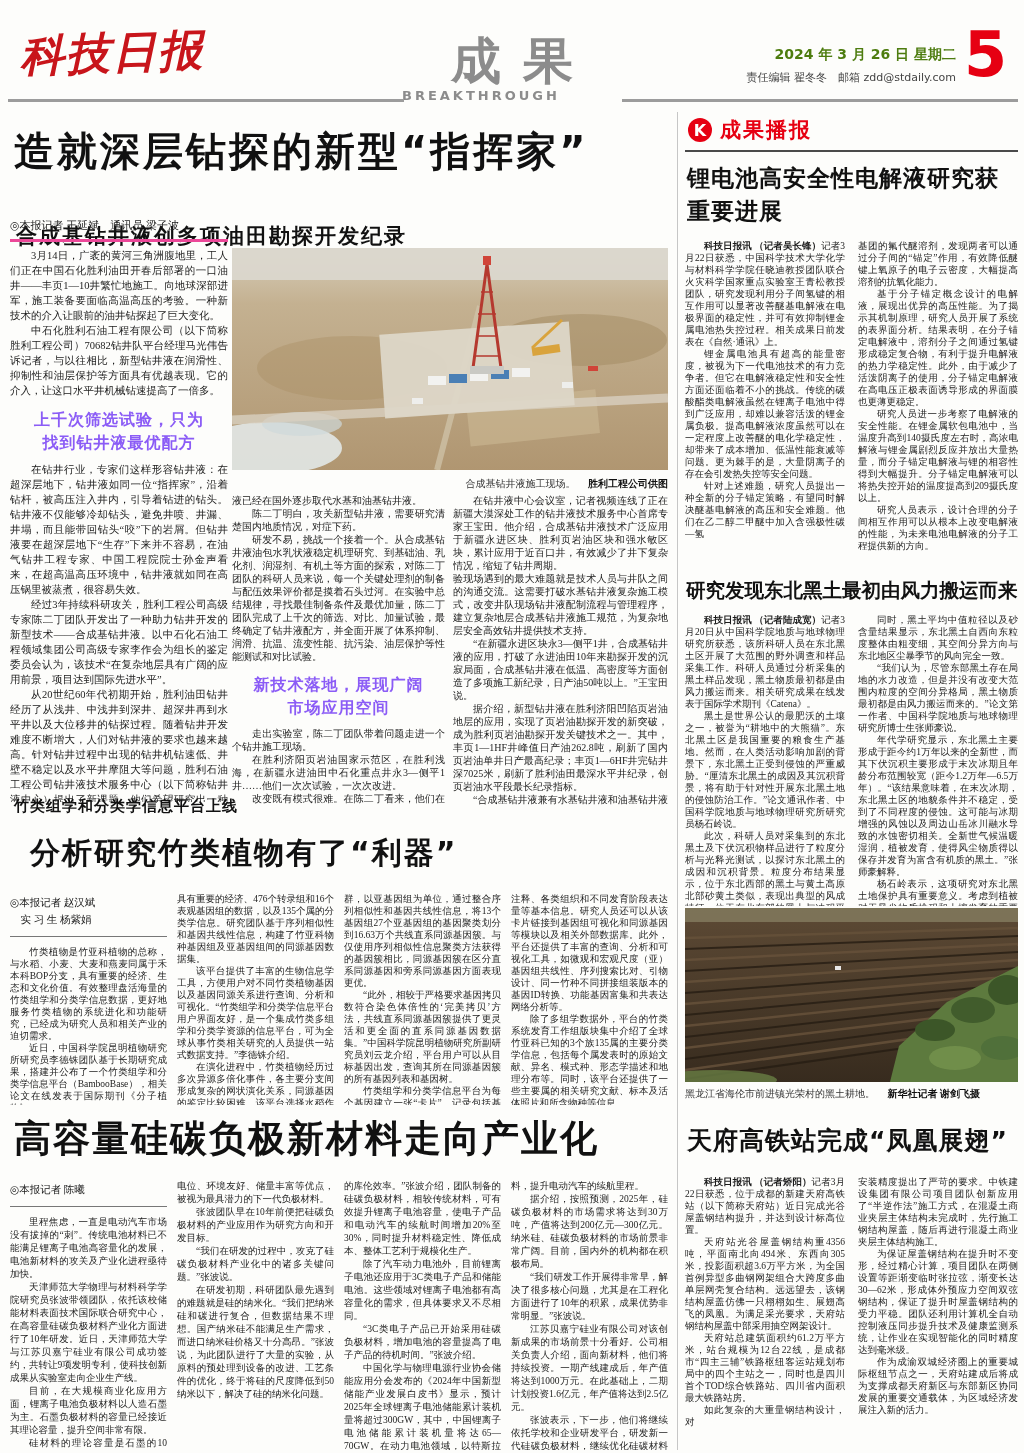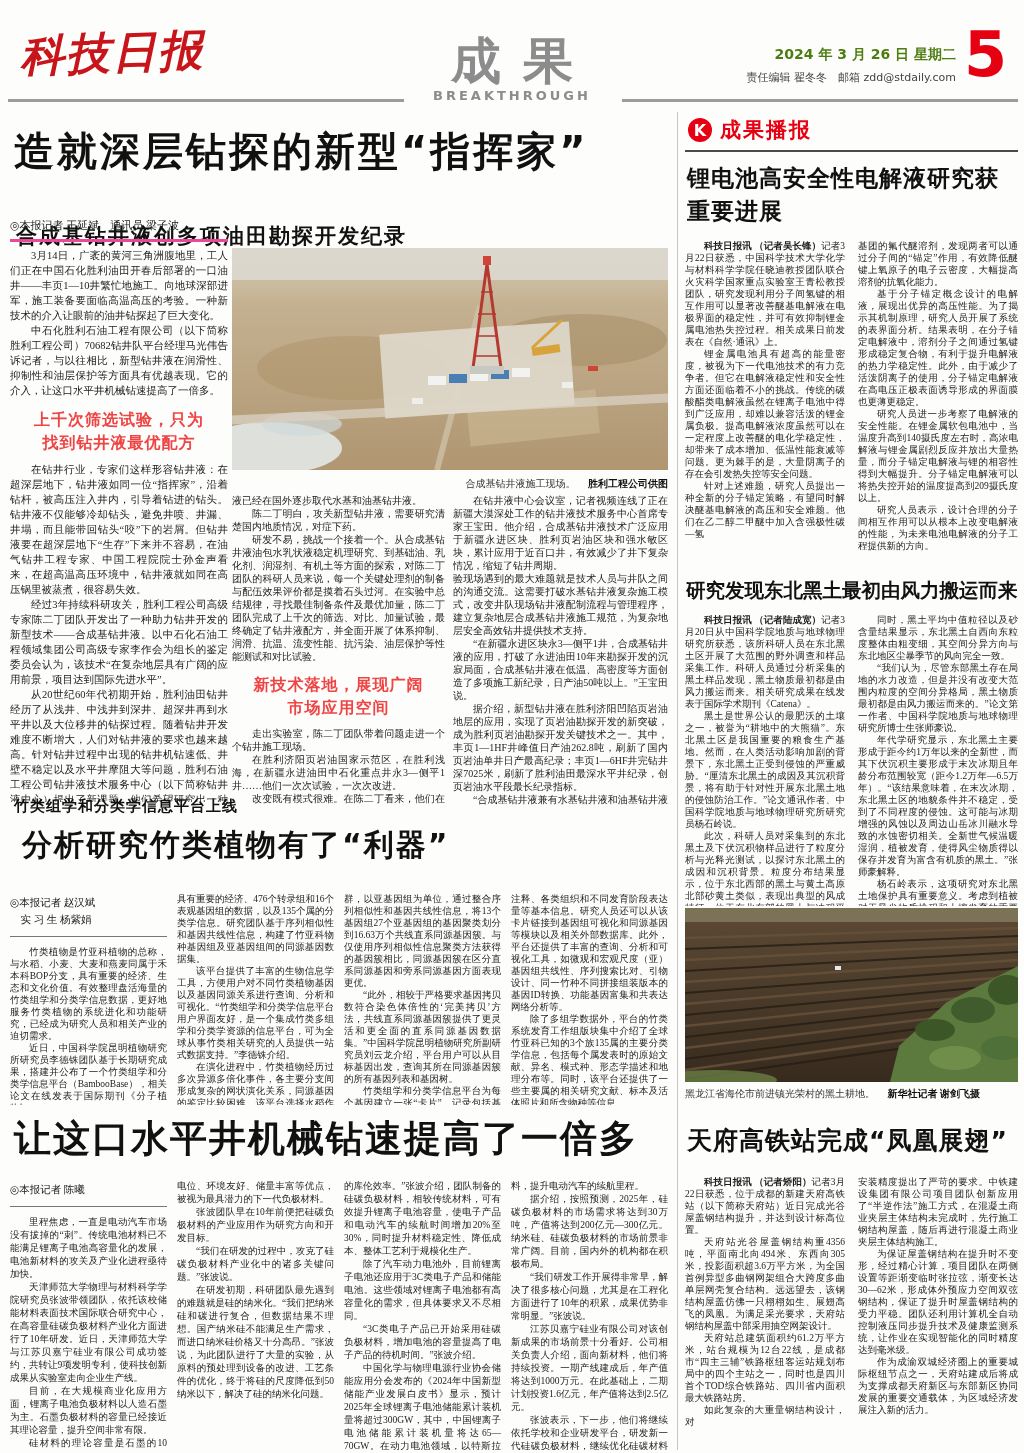--- a/index.html
+++ b/index.html
@@ -4,21 +4,21 @@
 <style>
   html,body{margin:0;padding:0;background:#e8e8e8;}
   .page{position:relative;width:1024px;height:1453px;background:#fefefdf5;background:#fdfdfb;margin:0 auto;overflow:hidden;
         font-family:"Liberation Serif","DejaVu Serif",serif;color:#1b1b1b;}
   .abs{position:absolute;}
   
   .masthead{left:20px;top:24px;font-size:44px;font-weight:bold;font-style:italic;color:#c8151b;
             font-family:"DejaVu Serif","Liberation Serif",serif;transform:rotate(-2deg);letter-spacing:2px;}
   .center-title{left:402px;top:28px;width:220px;text-align:center;font-size:50px;font-weight:900;color:#8c8c8c;
             font-family:"DejaVu Sans","Liberation Sans",sans-serif;letter-spacing:22px;text-indent:22px;}
-  .breakthrough{left:402px;top:88px;width:220px;text-align:center;font-size:13px;font-weight:bold;color:#8c8c8c;
+  .breakthrough{left:402px;top:88px;width:220px;font-size:13px;font-weight:bold;color:#8c8c8c;
             font-family:"DejaVu Sans","Liberation Sans",sans-serif;letter-spacing:3px;}
   .hline{height:3px;background:#9c9c9c;}
   .hl-left{left:8px;top:99px;width:396px;}
   .hl-right{left:622px;top:99px;width:396px;}
   .meta{left:690px;top:46px;width:266px;text-align:right;font-family:"DejaVu Sans","Liberation Sans",sans-serif;}
   .meta .date{font-size:14px;font-weight:bold;color:#4d7c0f;}
   .meta .editor{font-size:11px;color:#444;margin-top:6px;}
   .pagenum{left:964px;top:24px;font-size:62px;line-height:62px;font-weight:900;color:#e60012;
             font-family:"DejaVu Sans","Liberation Sans",sans-serif;}
   .vdivider{left:677px;top:112px;width:1px;height:1338px;background:#c6c6c6;}
@@ -38,21 +38,21 @@
   .sb-label{font-family:"DejaVu Sans","Liberation Sans",sans-serif;font-weight:900;font-size:21px;color:#e60012;letter-spacing:2px;}
   .sb-rule{left:685px;top:150px;width:333px;height:2px;background:#4a4a4a;}
   
   .col{position:absolute;overflow:hidden;text-align:justify;}
   .para{margin:0;text-indent:2em;text-align:justify;}
   .para.cont{text-indent:0;}
   .a1-colL{left:10px;top:248px;width:218px;height:554px;font-size:10.5px;line-height:15px;}
   .a1-colA{left:232px;top:494px;width:213px;height:312px;font-size:10px;line-height:13px;}
   .a1-colB{left:453px;top:494px;width:215px;height:312px;font-size:10px;line-height:13px;}
   .colhead{font-family:"DejaVu Sans","Liberation Sans",sans-serif;font-weight:900;font-size:16px;line-height:23px;
-           text-align:center;margin:10px 18px 8px;letter-spacing:1px;color:#ef4444;text-indent:0;}
+           text-align:center;margin:10px 18px 8px;letter-spacing:1px;color:#8b5cf6;text-indent:0;}
   .bm-col{top:893px;height:212px;font-size:9.5px;line-height:12px;}
   .bm-c1{left:10px;width:157px;} .bm-c2{left:177px;width:157px;} .bm-c3{left:344px;width:157px;} .bm-c4{left:511px;width:157px;}
   .si-col{top:1180px;height:270px;font-size:9.5px;line-height:13px;}
   .sb-col{width:160px;font-size:9.5px;line-height:12px;}
   .li-col{top:240px;height:328px;}
   .so-col{top:614px;height:292px;}
   .tf-col{top:1176px;height:274px;}
   .c-left{left:685px;} .c-right{left:858px;}
   .byline-block{font-size:10.5px;line-height:17px;text-align:left;border-bottom:1.5px solid #777;
                 padding:1px 0 8px;margin-bottom:9px;}
@@ -250,21 +250,21 @@
       <p class="para">天府站总建筑面积约61.2万平方米，站台规模为12台22线，是成都市“四主三辅”铁路枢纽客运站规划布局中的四个主站之一，同时也是四川首个TOD综合铁路站、四川省内面积最大铁路站房。</p>
       <p class="para">如此复杂的大重量钢结构设计，对</p>
     </div>
   <div class="col sb-col tf-col c-right">
       <p class="para cont">安装精度提出了严苛的要求。中铁建设集团有限公司项目团队创新应用了“半逆作法”施工方式，在混凝土商业夹层主体结构未完成时，先行施工钢结构屋盖，随后再进行混凝土商业夹层主体结构施工。</p>
       <p class="para">为保证屋盖钢结构在提升时不变形，经过精心计算，项目团队在两侧设置等距渐变临时张拉弦，渐变长达30—62米，形成体外预应力空间双弦钢结构，保证了提升时屋盖钢结构的受力平稳。团队还利用计算机全自动控制液压同步提升技术及健康监测系统，让作业在实现智能化的同时精度达到毫米级。</p>
       <p class="para">作为成渝双城经济圈上的重要城际枢纽节点之一，天府站建成后将成为支撑成都天府新区与东部新区协同发展的重要交通载体，为区域经济发展注入新的活力。</p>
     </div>
 
   <div class="abs bm-kicker">竹类组学和分类学信息平台上线</div>
-  <h2 class="abs hl-sans bm-headline" style="margin:8px;">分析研究竹类植物有了“利器”</h2>
+  <h2 class="abs hl-sans bm-headline" style="margin:16px;">分析研究竹类植物有了“利器”</h2>
   <div class="col bm-col bm-c1">
     <div class="byline-block">
       <div>◎本报记者 赵汉斌</div>
       <div>　实 习 生 杨紫娟</div>
     </div>
     <div>
         <p class="para">竹类植物是竹亚科植物的总称，与水稻、小麦、大麦和燕麦同属于禾本科BOP分支，具有重要的经济、生态和文化价值。有效整理盘活海量的竹类组学和分类学信息数据，更好地服务竹类植物的系统进化和功能研究，已经成为研究人员和相关产业的迫切需求。</p>
         <p class="para">近日，中国科学院昆明植物研究所研究员李德铢团队基于长期研究成果，搭建并公布了一个竹类组学和分类学信息平台（BambooBase），相关论文在线发表于国际期刊《分子植物》。</p>
       </div>
   </div>
@@ -276,21 +276,21 @@
   <div class="col bm-col bm-c3">
       <p class="para cont">群，以亚基因组为单位，通过整合序列相似性和基因共线性信息，将13个基因组27个亚基因组的基因聚类划分到16.63万个共线直系同源基因簇。与仅使用序列相似性信息聚类方法获得的基因簇相比，同源基因簇在区分直系同源基因和旁系同源基因方面表现更优。</p>
       <p class="para">“此外，相较于严格要求基因拷贝数符合染色体倍性的‘完美拷贝’方法，共线直系同源基因簇提供了更灵活和更全面的直系同源基因数据集。”中国科学院昆明植物研究所副研究员刘云龙介绍，平台用户可以从目标基因出发，查询其所在同源基因簇的所有基因列表和基因树。</p>
       <p class="para">竹类组学和分类学信息平台为每个基因建立一张“卡片”，记录包括基因</p>
     </div>
   <div class="col bm-col bm-c4">
       <p class="para cont">注释、各类组织和不同发育阶段表达量等基本信息。研究人员还可以从该卡片链接到基因组可视化和同源基因等模块以及相关外部数据库。此外，平台还提供了丰富的查询、分析和可视化工具，如微观和宏观尺度（亚）基因组共线性、序列搜索比对、引物设计、同一竹种不同拼接组装版本的基因ID转换、功能基因富集和共表达网络分析等。</p>
       <p class="para">除了多组学数据外，平台的竹类系统发育工作组版块集中介绍了全球竹亚科已知的3个族135属的主要分类学信息，包括每个属发表时的原始文献、异名、模式种、形态学描述和地理分布等。同时，该平台还提供了一些主要属的相关研究文献、标本及活体照片和所含物种等信息。</p>
     </div>
 
-  <h2 class="abs hl-sans si-headline" style="margin:0;">让这口水平井机械钻速提高了一倍多</h2>
+  <h2 class="abs hl-sans si-headline" style="margin:0;">高容量硅碳负极新材料走向产业化</h2>
   <div class="col si-col bm-c1">
     <div class="byline-block">◎本报记者 陈曦</div>
     <div>
         <p class="para">里程焦虑，一直是电动汽车市场没有拔掉的“刺”。传统电池材料已不能满足锂离子电池高容量化的发展，电池新材料的攻关及产业化进程亟待加快。</p>
         <p class="para">天津师范大学物理与材料科学学院研究员张波带领团队，依托该校储能材料表面技术国际联合研究中心，在高容量硅碳负极材料产业化方面进行了10年研发。近日，天津师范大学与江苏贝嘉宁硅业有限公司成功签约，共转让9项发明专利，使科技创新成果从实验室走向企业生产线。</p>
         <p class="para">目前，在大规模商业化应用方面，锂离子电池负极材料以人造石墨为主。石墨负极材料的容量已经接近其理论容量，提升空间非常有限。</p>
         <p class="para">硅材料的理论容量是石墨的10倍，且硅基负极材料还具有低脱嵌锂</p>
       </div>
   </div>
   <div class="col si-col bm-c2">

